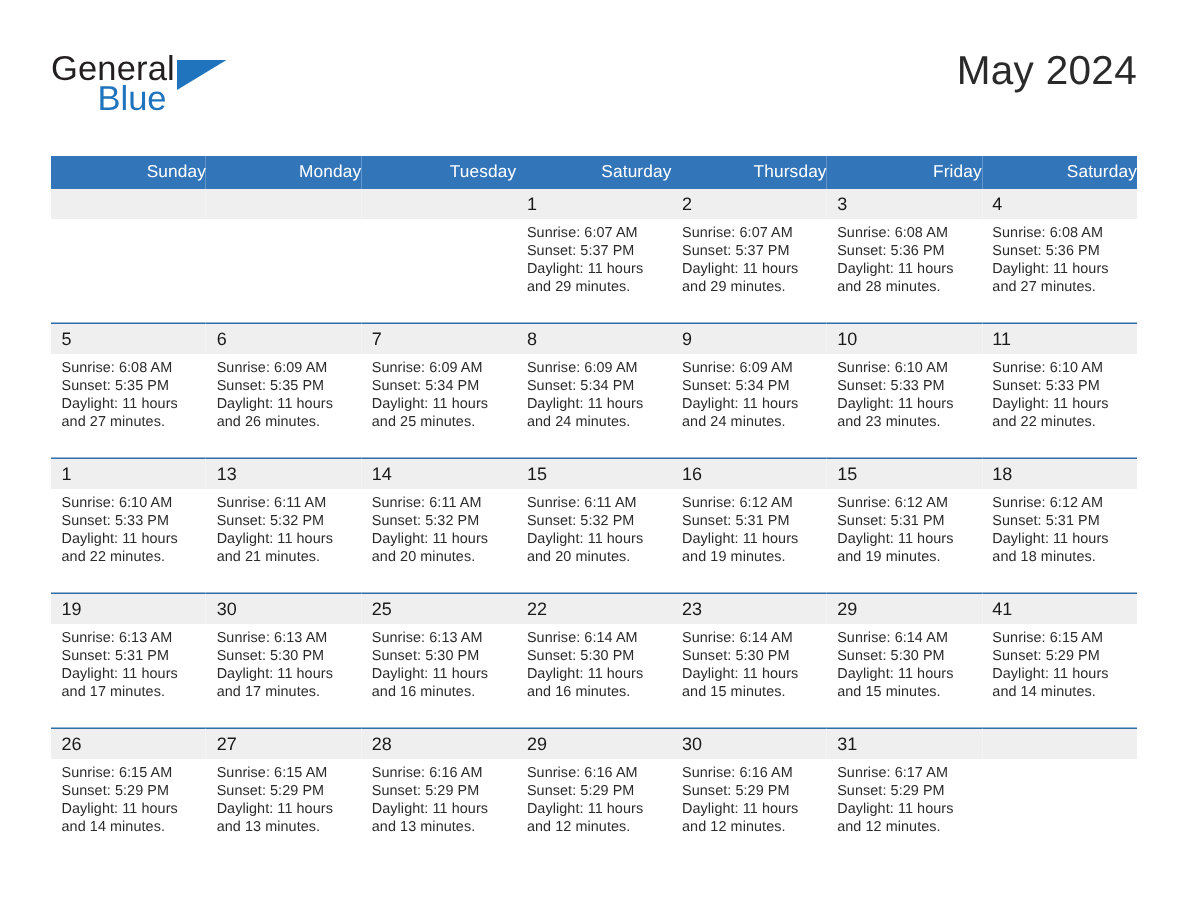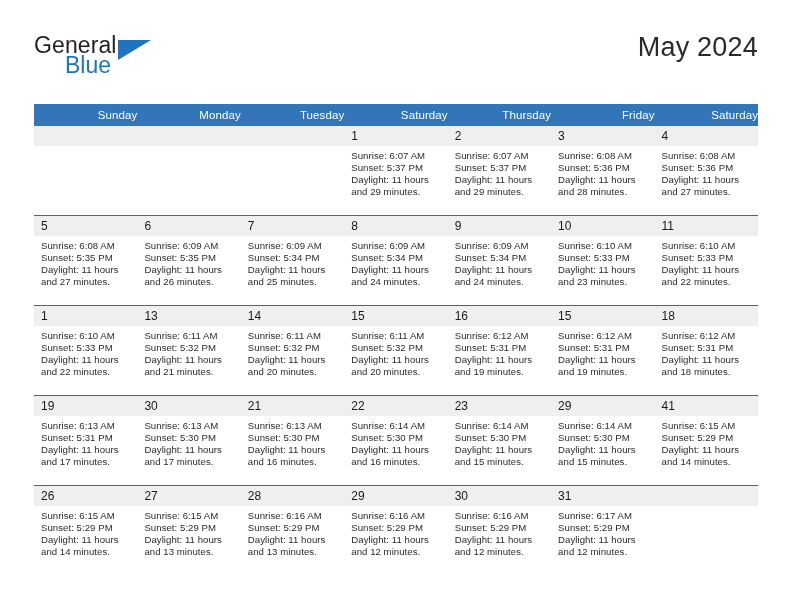--- a/index.html
+++ b/index.html
@@ -415,21 +415,21 @@
               <div class="cell-body">
                 <div>Sunrise: 6:13 AM</div>
                 <div>Sunset: 5:30 PM</div>
                 <div>Daylight: 11 hours</div>
                 <div>and 17 minutes.</div>
               </div>
             </div>
           </td>
           <td>
             <div class="cell-inner">
-              <span class="daynum">21</span>
+              <span class="daynum">25</span>
               <div class="cell-body">
                 <div>Sunrise: 6:13 AM</div>
                 <div>Sunset: 5:30 PM</div>
                 <div>Daylight: 11 hours</div>
                 <div>and 16 minutes.</div>
               </div>
             </div>
           </td>
           <td>
             <div class="cell-inner">

